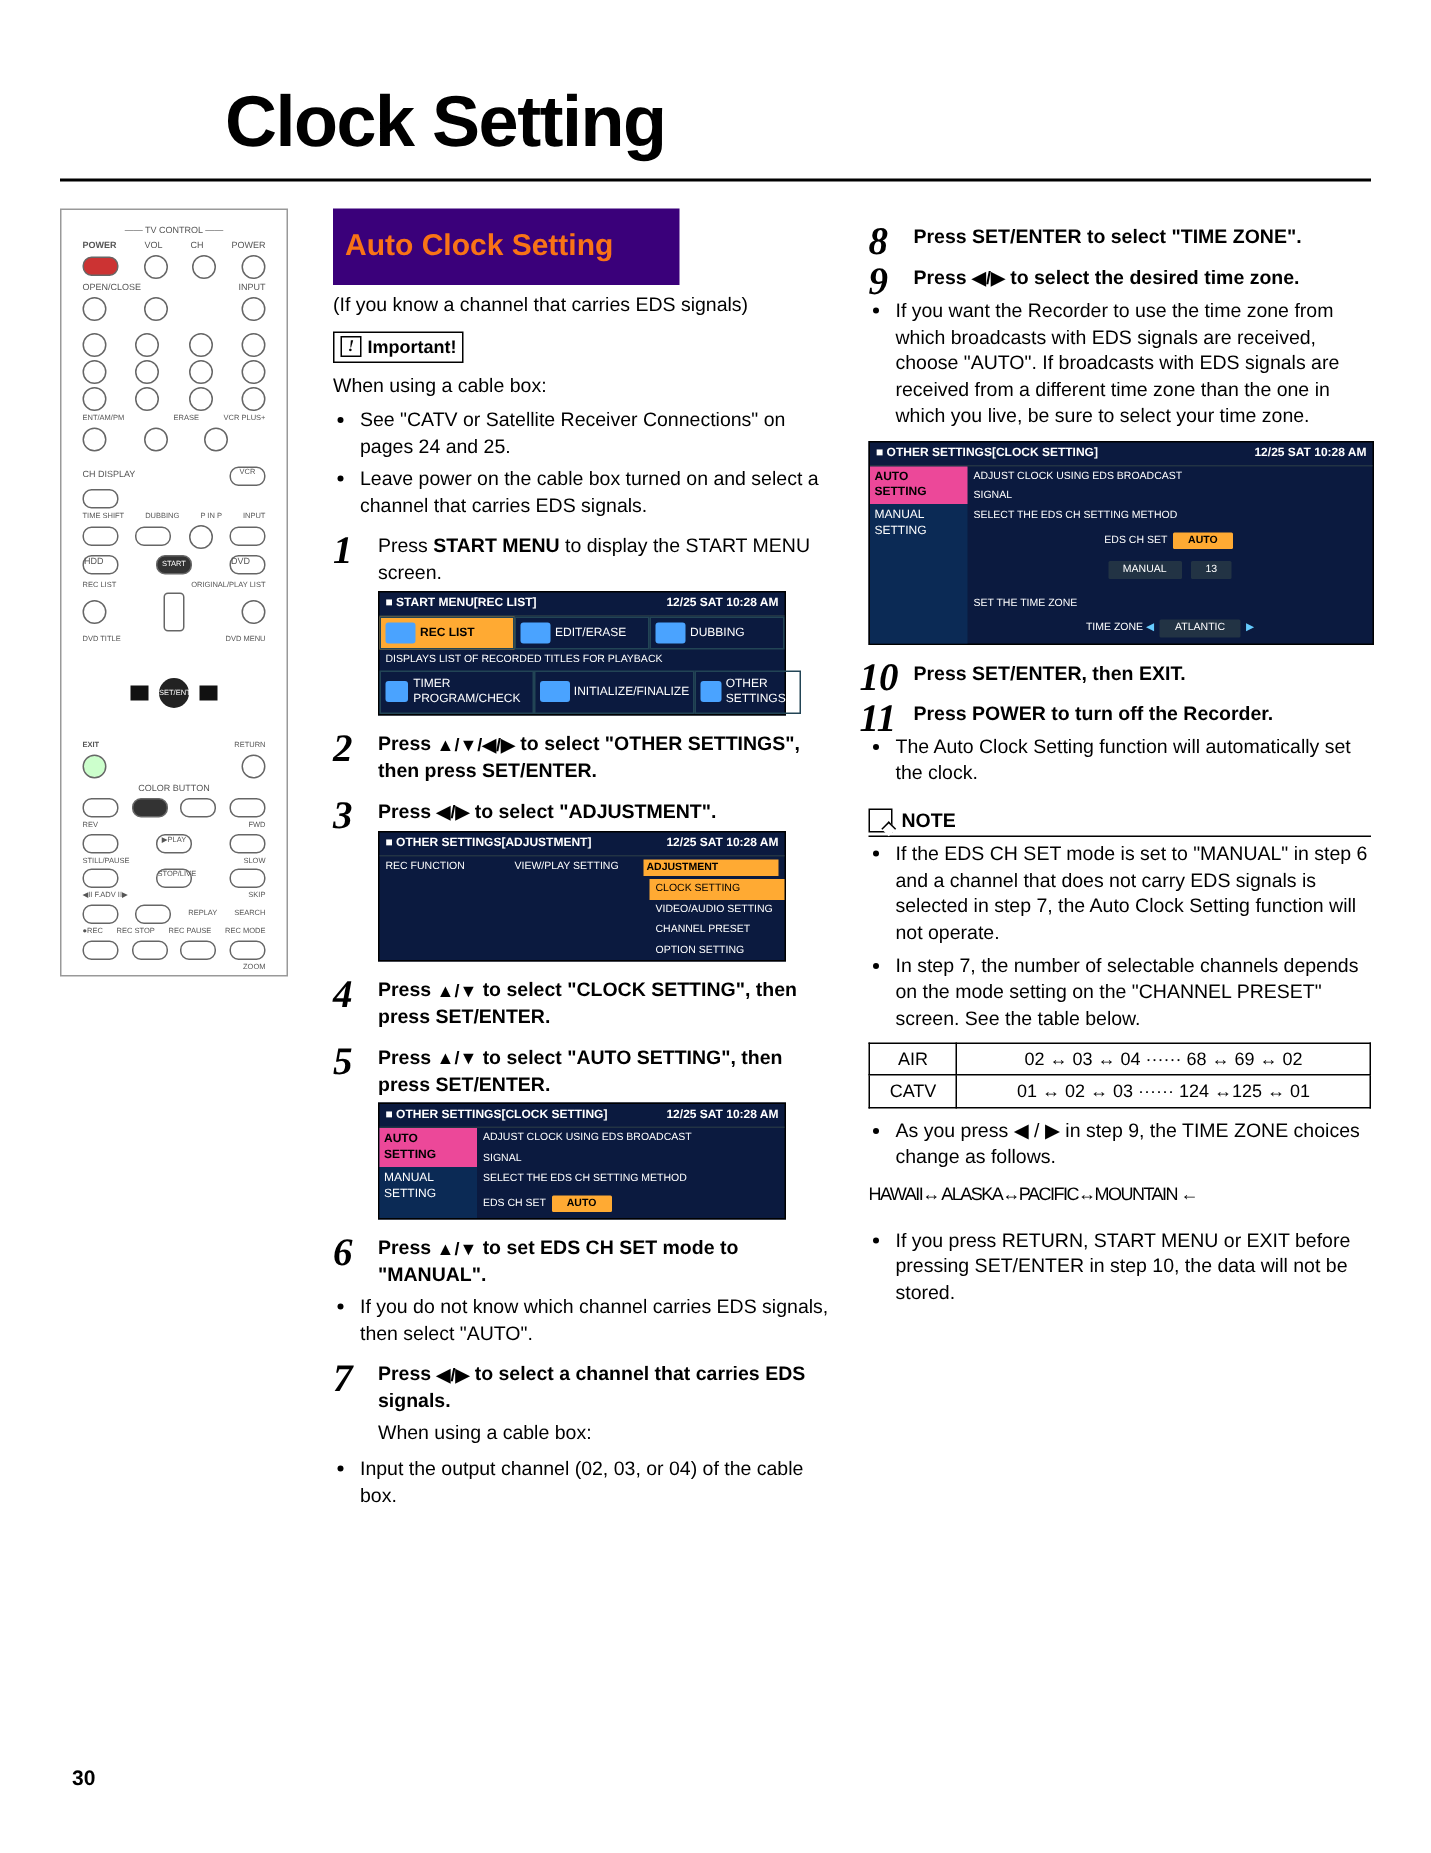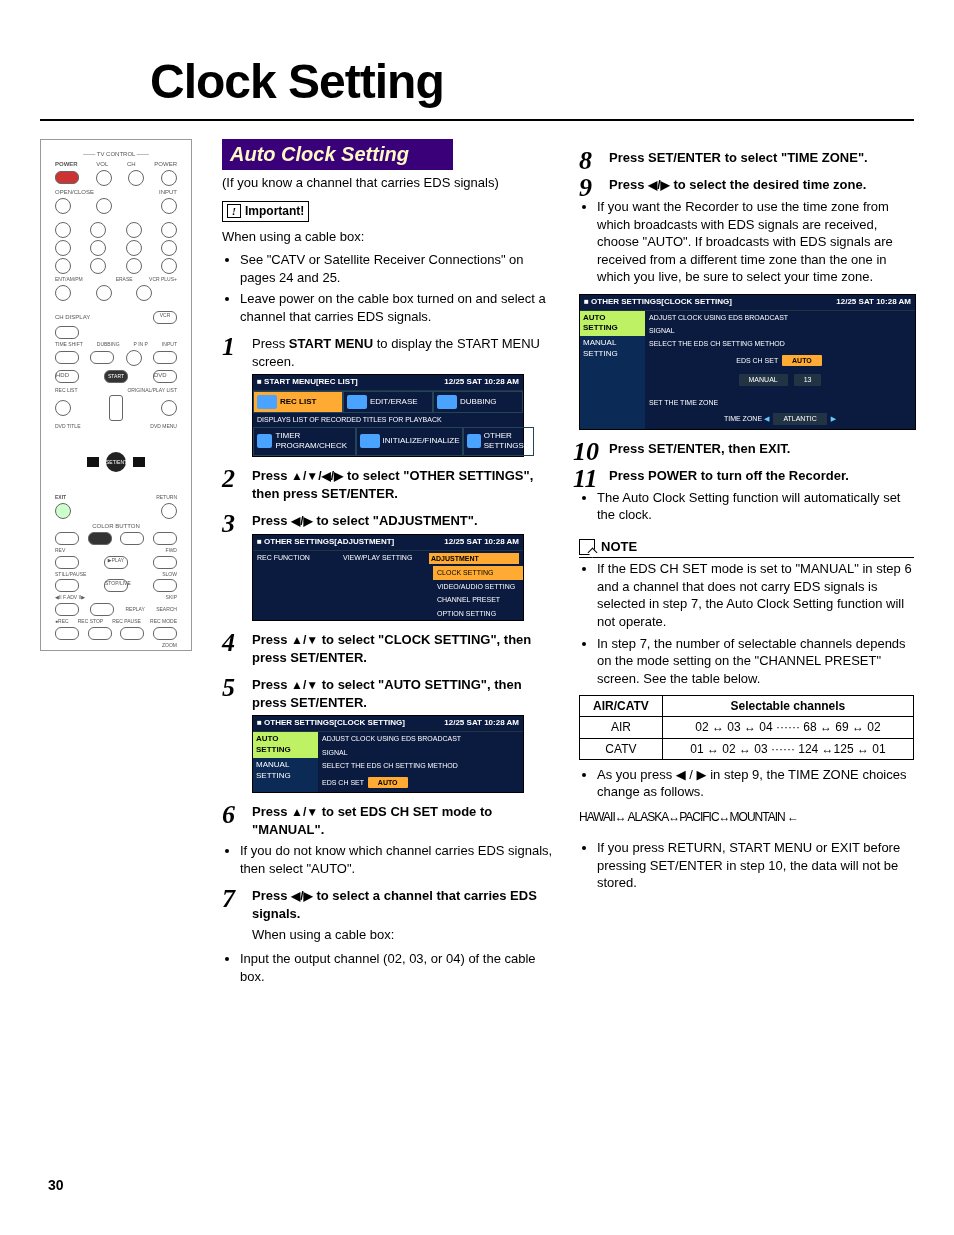--- a/index.html
+++ b/index.html
@@ -64,26 +64,25 @@
   }
   .rc-dpad .c { position:absolute; left:25px; top:20px; width:20px; height:20px; border-radius:50%; background:#222; color:#fff; font-size:5px; text-align:center; line-height:20px;}
   .rc-dpad .arr { position:absolute; width:12px; height:10px; background:#111; }
   .rc-dpad .l { left:6px; top:25px; }
   .rc-dpad .r { right:6px; top:25px; }
   .col-mid, .col-right { flex: 1 1 0; min-width: 0; }
 
   .acs-header {
     background: #628; 
     background: #3a007a;
-    color: #fef9c3;
+    color: #f97316;
     font-weight: 700;
-    padding: 2px 8px;
+    padding: 12px 8px;
     width: 215px;
     font-size: 20px;
-    font-style: italic;
     margin-bottom: 4px;
   }
   .intro { margin: 0 0 10px 0; }
   .important-box {
     border: 1px solid #000;
     display: inline-flex;
     align-items: center;
     padding: 1px 4px;
     font-weight: 700;
     font-size: 12px;
@@ -128,21 +127,21 @@
   .osd .osd-cell {
     flex:1; border:1px solid #2a4; border:1px solid #245; padding:3px 3px;
     text-align:left; display:flex; align-items:center; gap:3px;
   }
   .osd .osd-cell.sel { background:#fa3; color:#000; font-weight:700; }
   .osd .thumb { width:20px; height:14px; background:#4aa3ff; display:inline-block; border-radius:2px; }
   .osd .tiny { font-size:7px; padding:2px 4px; }
   .osd .rowline { display:flex; }
   .osd .side { width:65px; background:#0b2a55;}
   .osd .side div { padding:2px 3px; }
-  .osd .side .hl { background:#bef264; color:#000; font-weight:700;}
+  .osd .side .hl { background:#ec4899; color:#000; font-weight:700;}
   .osd .main { flex:1; }
   .osd .pill { display:inline-block; padding:1px 10px; background:#234; margin:2px; border-radius:1px;}
   .osd .pill.sel { background:#fa3; color:#000; font-weight:700;}
   .osd .center { text-align:center; }
 
   .note-hdr {
     display:flex; align-items:center; gap:6px; margin-top: 14px; font-weight:700;
     border-bottom:1px solid #000; padding-bottom:2px;
   }
   .note-icon {
@@ -530,24 +529,20 @@
         <span class="note-icon"></span>
         <span>NOTE</span>
       </div>
       <ul class="bullets">
         <li>If the EDS CH SET mode is set to "MANUAL" in step 6 and a channel that does not carry EDS signals is selected in step 7, the Auto Clock Setting function will not operate.</li>
         <li>In step 7, the number of selectable channels depends on the mode setting on the "CHANNEL PRESET" screen. See the table below.</li>
       </ul>
 
       <table class="chan">
         <tbody>
-            <tr>
-              <th>AIR/CATV</th>
-              <th>Selectable channels</th>
-            </tr>
         <tr>
               <td>AIR</td>
               <td>02 ↔ 03 ↔ 04  ······  68 ↔ 69 ↔ 02</td>
             </tr>
         <tr>
               <td>CATV</td>
               <td>01 ↔ 02 ↔ 03  ······ 124 ↔125 ↔ 01</td>
             </tr>
       </tbody>
         </table>

